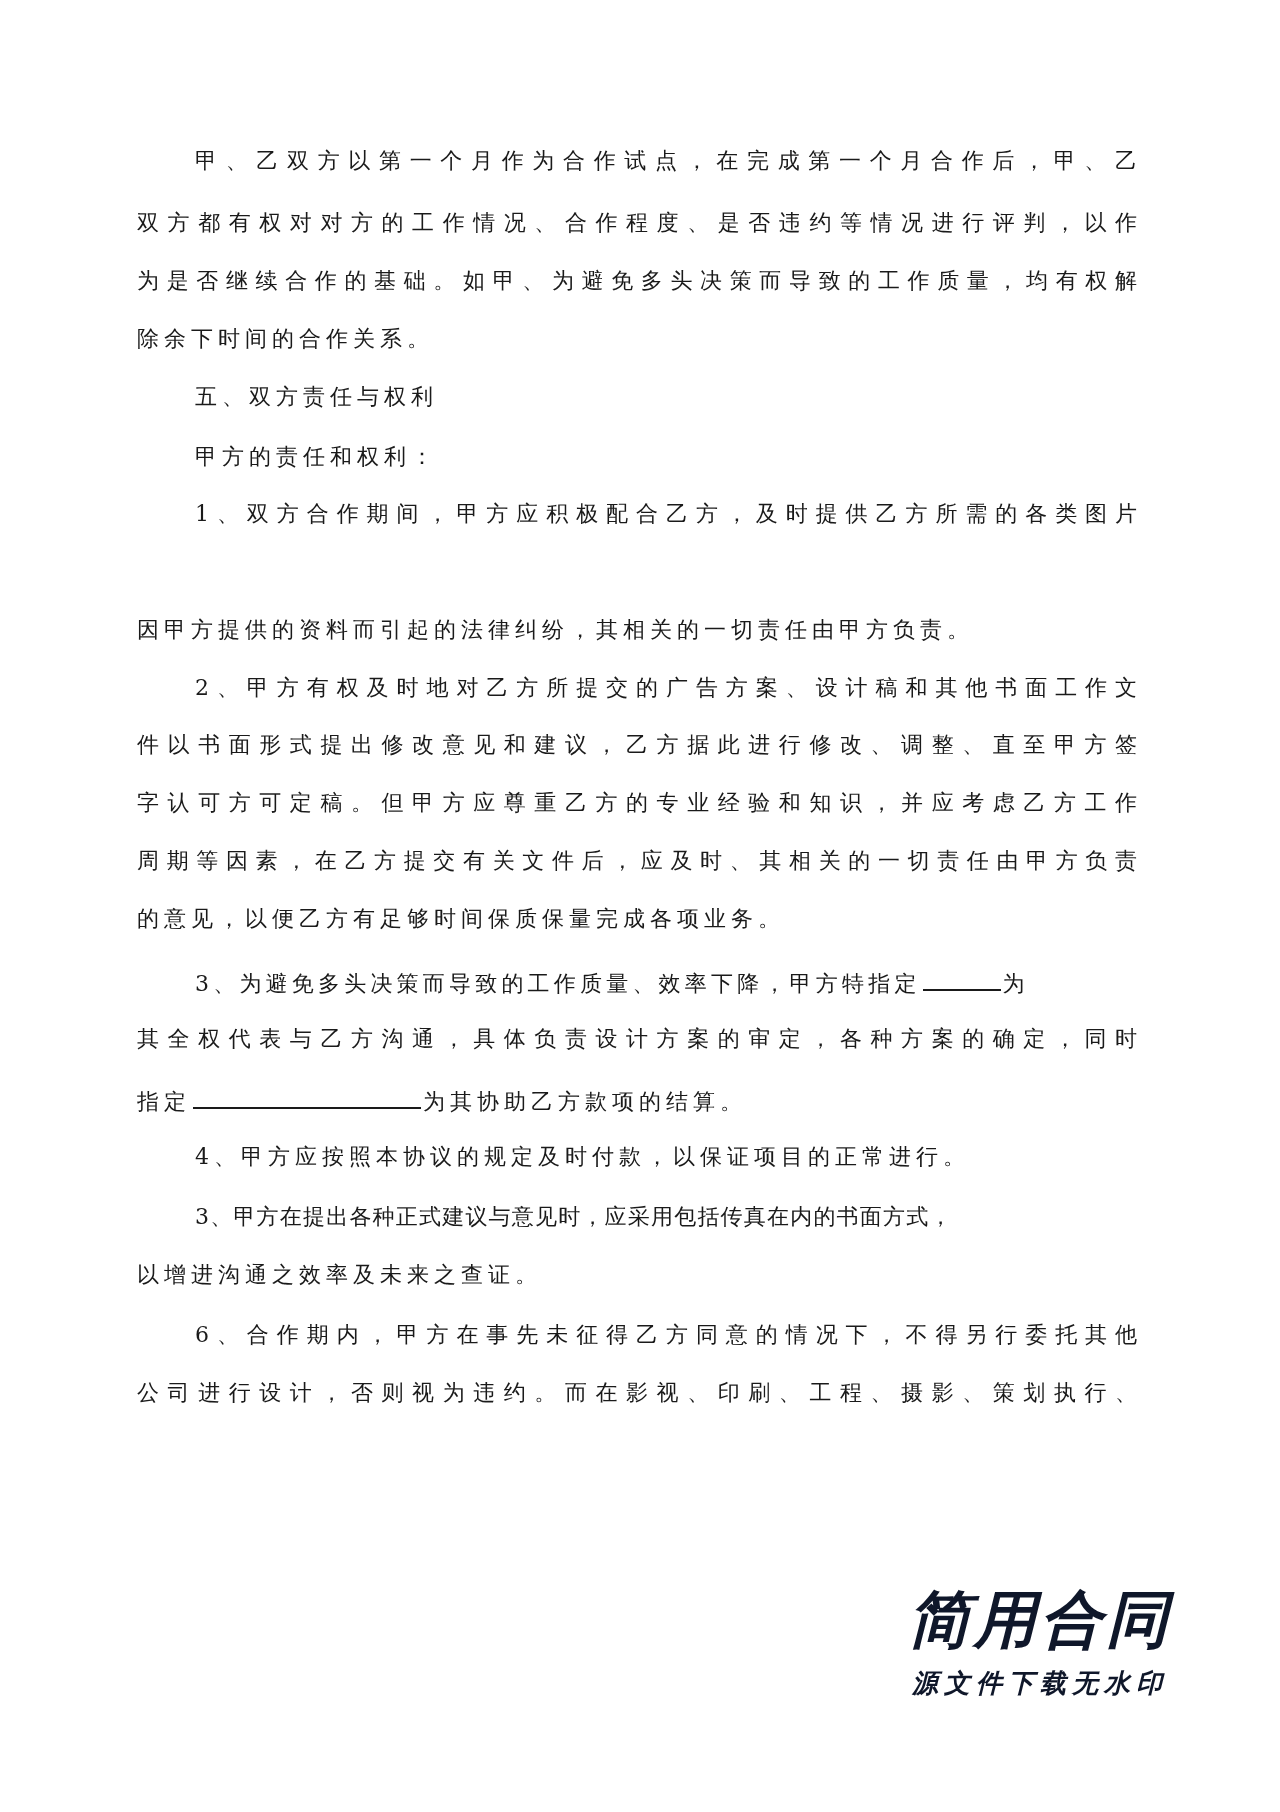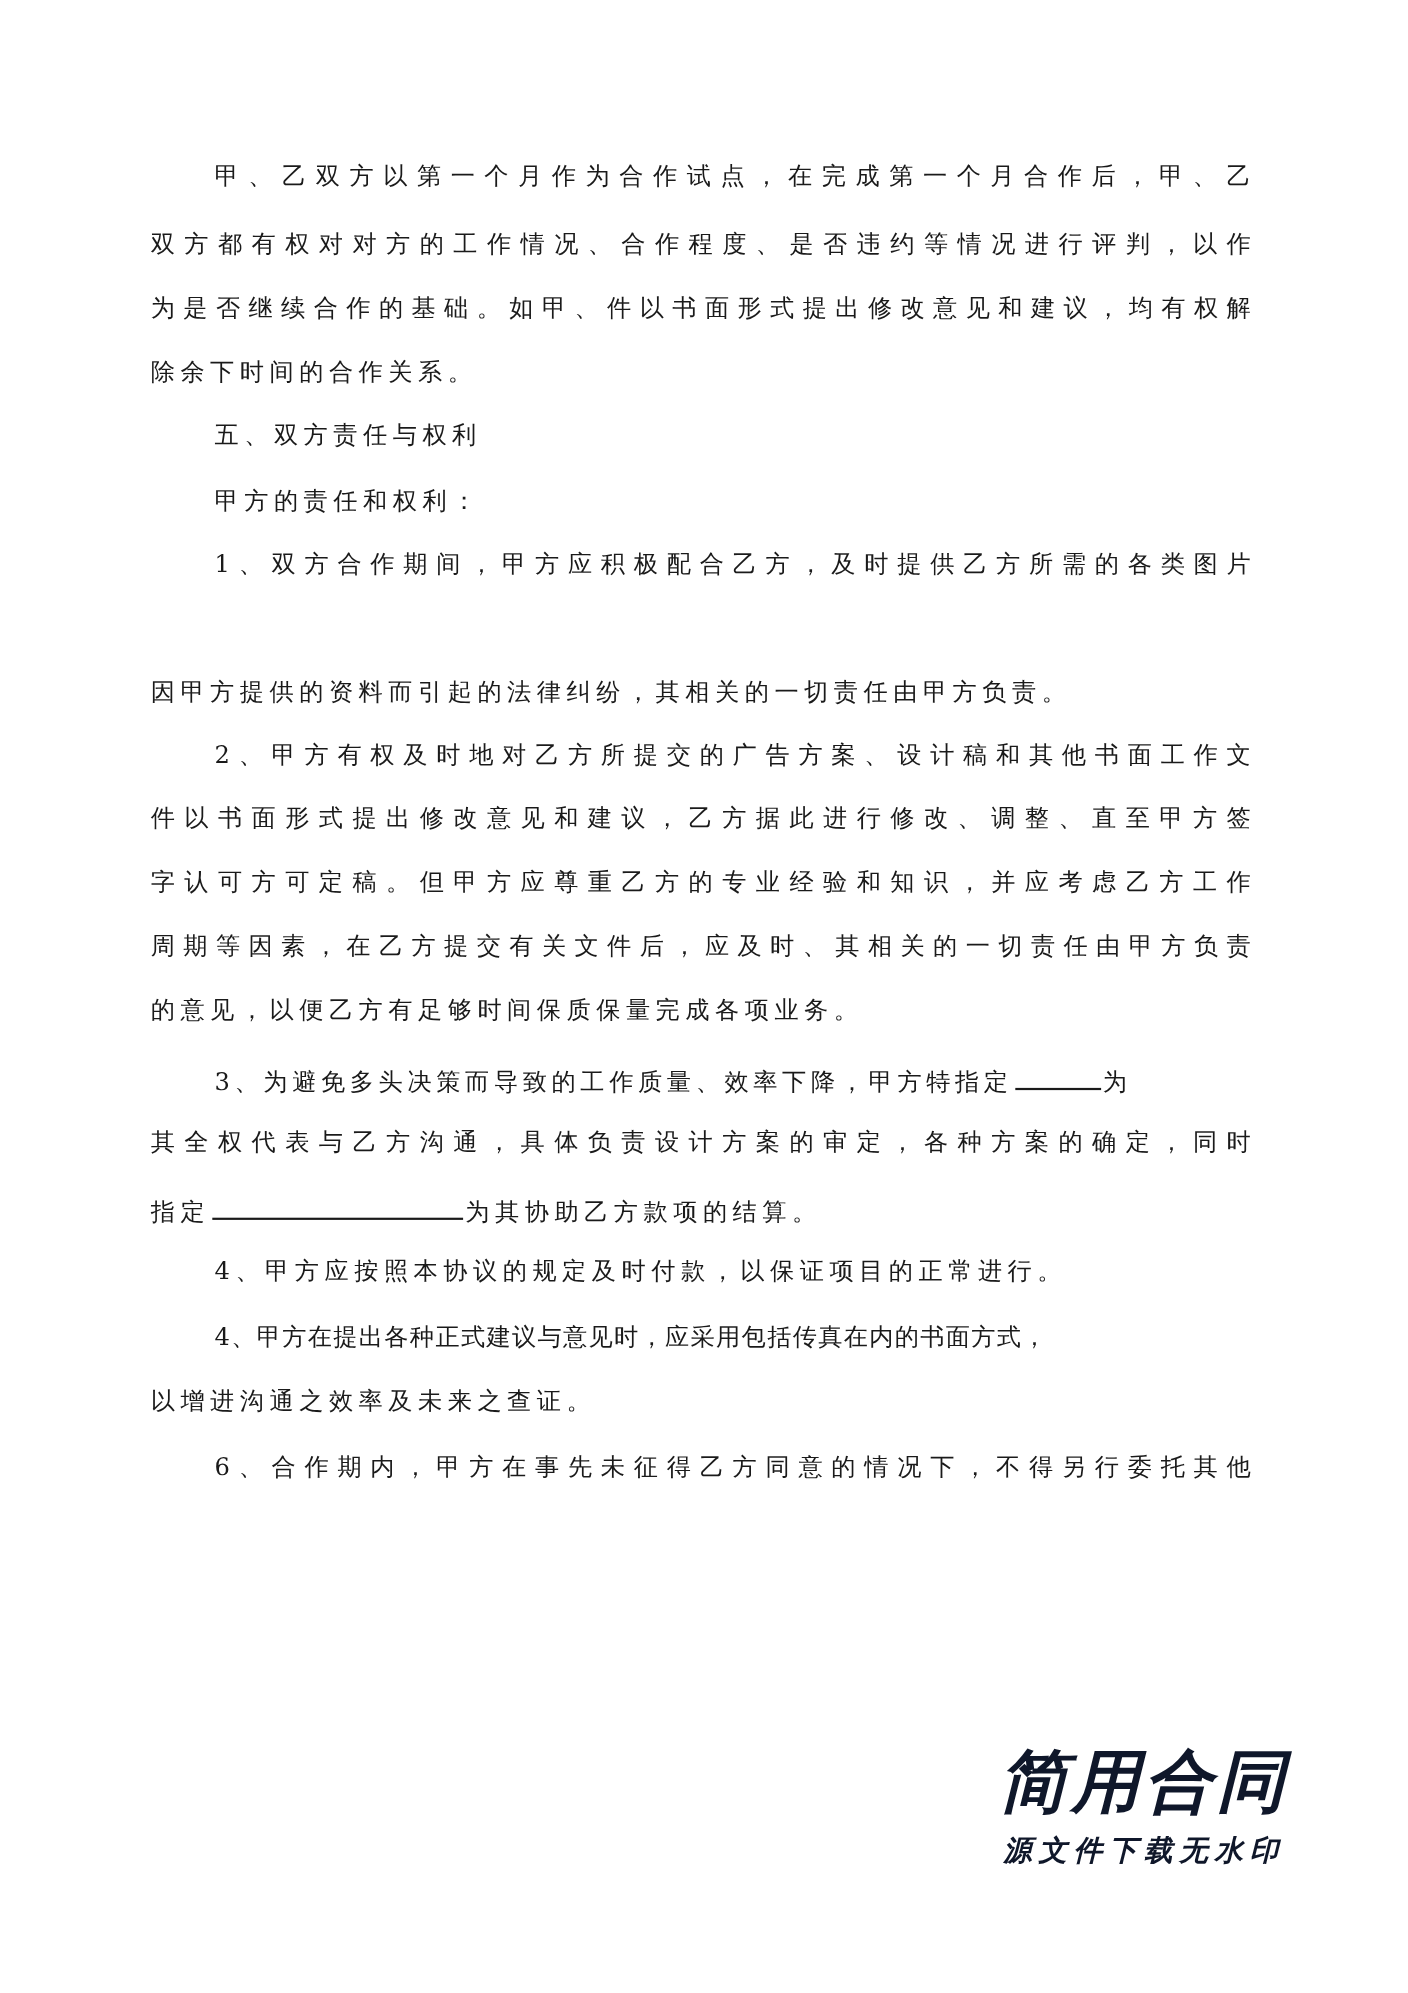--- a/index.html
+++ b/index.html
@@ -43,21 +43,21 @@
   .wm-main { font-size: 62px; line-height: 70px; letter-spacing: 4px; }
   .wm-sub { font-size: 26px; line-height: 44px; letter-spacing: 6px; margin-top: 6px; }
 </style>
 </head>
 <body>
 
 <div class="page">
 
   <div class="line indent justify" style="top:141px">甲、乙双方以第一个月作为合作试点，在完成第一个月合作后，甲、乙</div>
   <div class="line justify" style="top:203px">双方都有权对对方的工作情况、合作程度、是否违约等情况进行评判，以作</div>
-  <div class="line justify" style="top:261px">为是否继续合作的基础。如甲、件以书面形式提出修改意见和建议，均有权解</div>
+  <div class="line justify" style="top:261px">为是否继续合作的基础。如甲、为避免多头决策而导致的工作质量，均有权解</div>
   <div class="line" style="top:319px">除余下时间的合作关系。</div>
 
   <div class="line indent" style="top:377px">五、双方责任与权利</div>
 
   <div class="line indent" style="top:437px">甲方的责任和权利：</div>
 
   <div class="line indent justify" style="top:494px">1、双方合作期间，甲方应积极配合乙方，及时提供乙方所需的各类图片</div>
   <div class="line" style="top:610px">因甲方提供的资料而引起的法律纠纷，其相关的一切责任由甲方负责。</div>
 
   <div class="line indent justify" style="top:668px">2、甲方有权及时地对乙方所提交的广告方案、设计稿和其他书面工作文</div>
@@ -69,22 +69,23 @@
   <div class="line indent" style="top:959px; letter-spacing:4.2px">
     <span>3、为避免多头决策而导致的工作质量、效率下降，甲方特指定</span><span class="blank short"></span><span>为</span>
   </div>
   <div class="line justify" style="top:1019px">其全权代表与乙方沟通，具体负责设计方案的审定，各种方案的确定，同时</div>
   <div class="line" style="top:1077px">
     <span>指定</span><span class="blank long"></span><span>为其协助乙方款项的结算。</span>
   </div>
 
   <div class="line indent" style="top:1137px">4、甲方应按照本协议的规定及时付款，以保证项目的正常进行。</div>
 
-  <div class="line indent" style="top:1197px; letter-spacing:1.2px">4、甲方在提出各种正式建议与意见时，应采用包括传真在内的书面方式，</div>
+  <div class="line indent" style="top:1197px; letter-spacing:1.2px">3、甲方在提出各种正式建议与意见时，应采用包括传真在内的书面方式，</div>
   <div class="line" style="top:1255px">以增进沟通之效率及未来之查证。</div>
 
   <div class="line indent justify" style="top:1315px">6、合作期内，甲方在事先未征得乙方同意的情况下，不得另行委托其他</div>
+  <div class="line justify" style="top:1373px">公司进行设计，否则视为违约。而在影视、印刷、工程、摄影、策划执行、</div>
 
   <div class="watermark">
     <div class="wm-main">简用合同</div>
     <div class="wm-sub">源文件下载无水印</div>
   </div>
 </div>
 
 </body></html>

